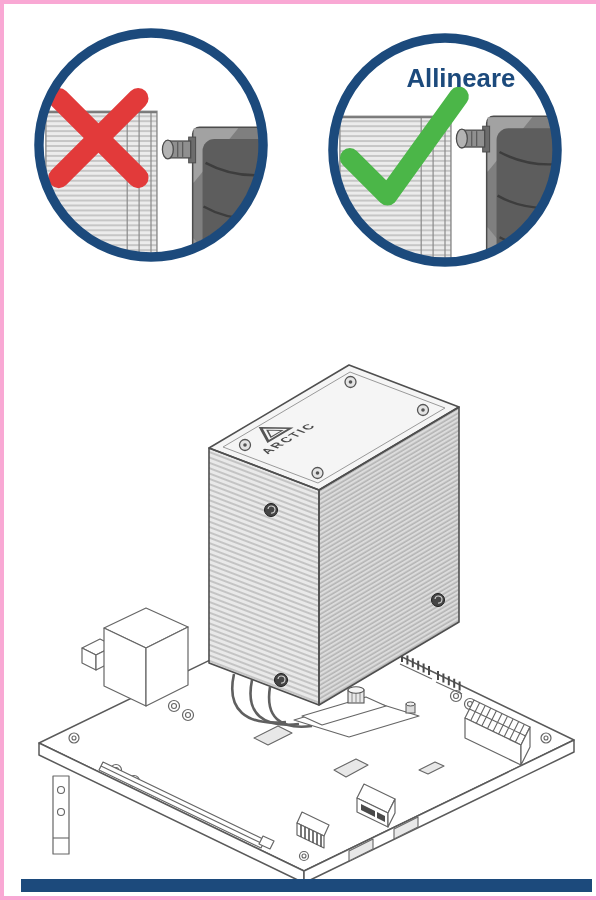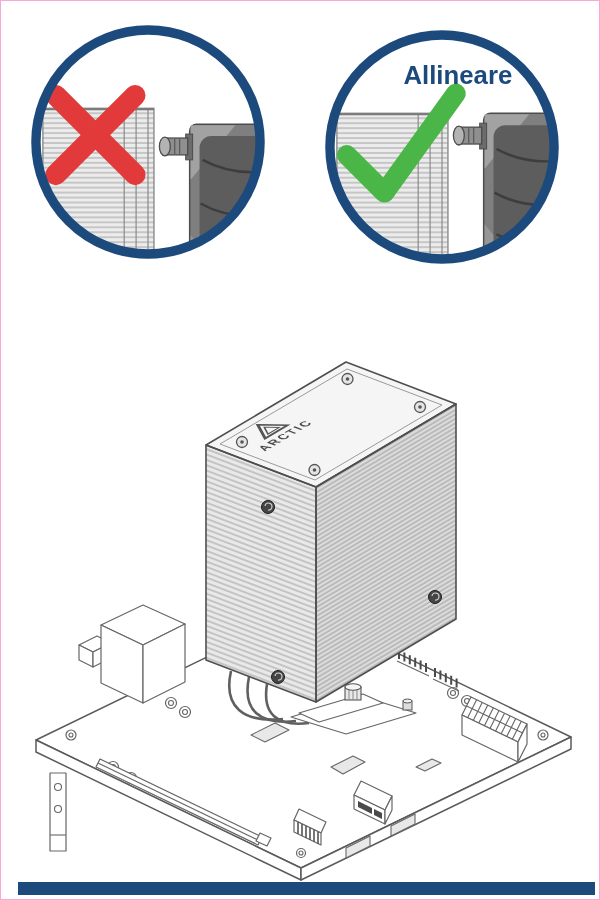--- a/index.html
+++ b/index.html
@@ -1,17 +1,17 @@
 <!DOCTYPE html>
 <html style="--navy: #1c4a7c; --red: #e23a3a; --green: #4bb648; --line: #5a5a5a;"><head>
 <meta charset="utf-8">
 <style>
   :root{ --navy:#1c4a7c; --red:#e23a3a; --green:#4bb648; --line:#5a5a5a; }
   html,body{margin:0;padding:0;background:#fff;}
-  .page{position:relative;width:600px;height:900px;background:#fff;border:1px solid #f9a8d4;
+  .page{position:relative;width:600px;height:900px;background:#fff;border:4px solid #f9a8d4;
         box-sizing:border-box;overflow:hidden;font-family:"Liberation Sans",sans-serif;}
   .callout{position:absolute;}
   #callout-wrong{left:28px;top:22px;width:238px;height:238px;}
   #callout-correct{left:322px;top:27px;width:238px;height:238px;}
   .main-art{position:absolute;left:0;top:314px;width:600px;height:566px;}
   .footer-bar{position:absolute;left:17px;right:4px;bottom:4px;height:13px;background:var(--navy);}
   .ring{fill:none;stroke:var(--navy);stroke-width:9.5;}
   .x-line{stroke:var(--red);stroke-width:21;stroke-linecap:round;}
   .check{fill:none;stroke:var(--green);stroke-width:20;stroke-linecap:round;stroke-linejoin:round;}
   .align-label{fill:var(--navy);font-weight:bold;font-size:26px;font-family:"Liberation Sans",sans-serif;}

